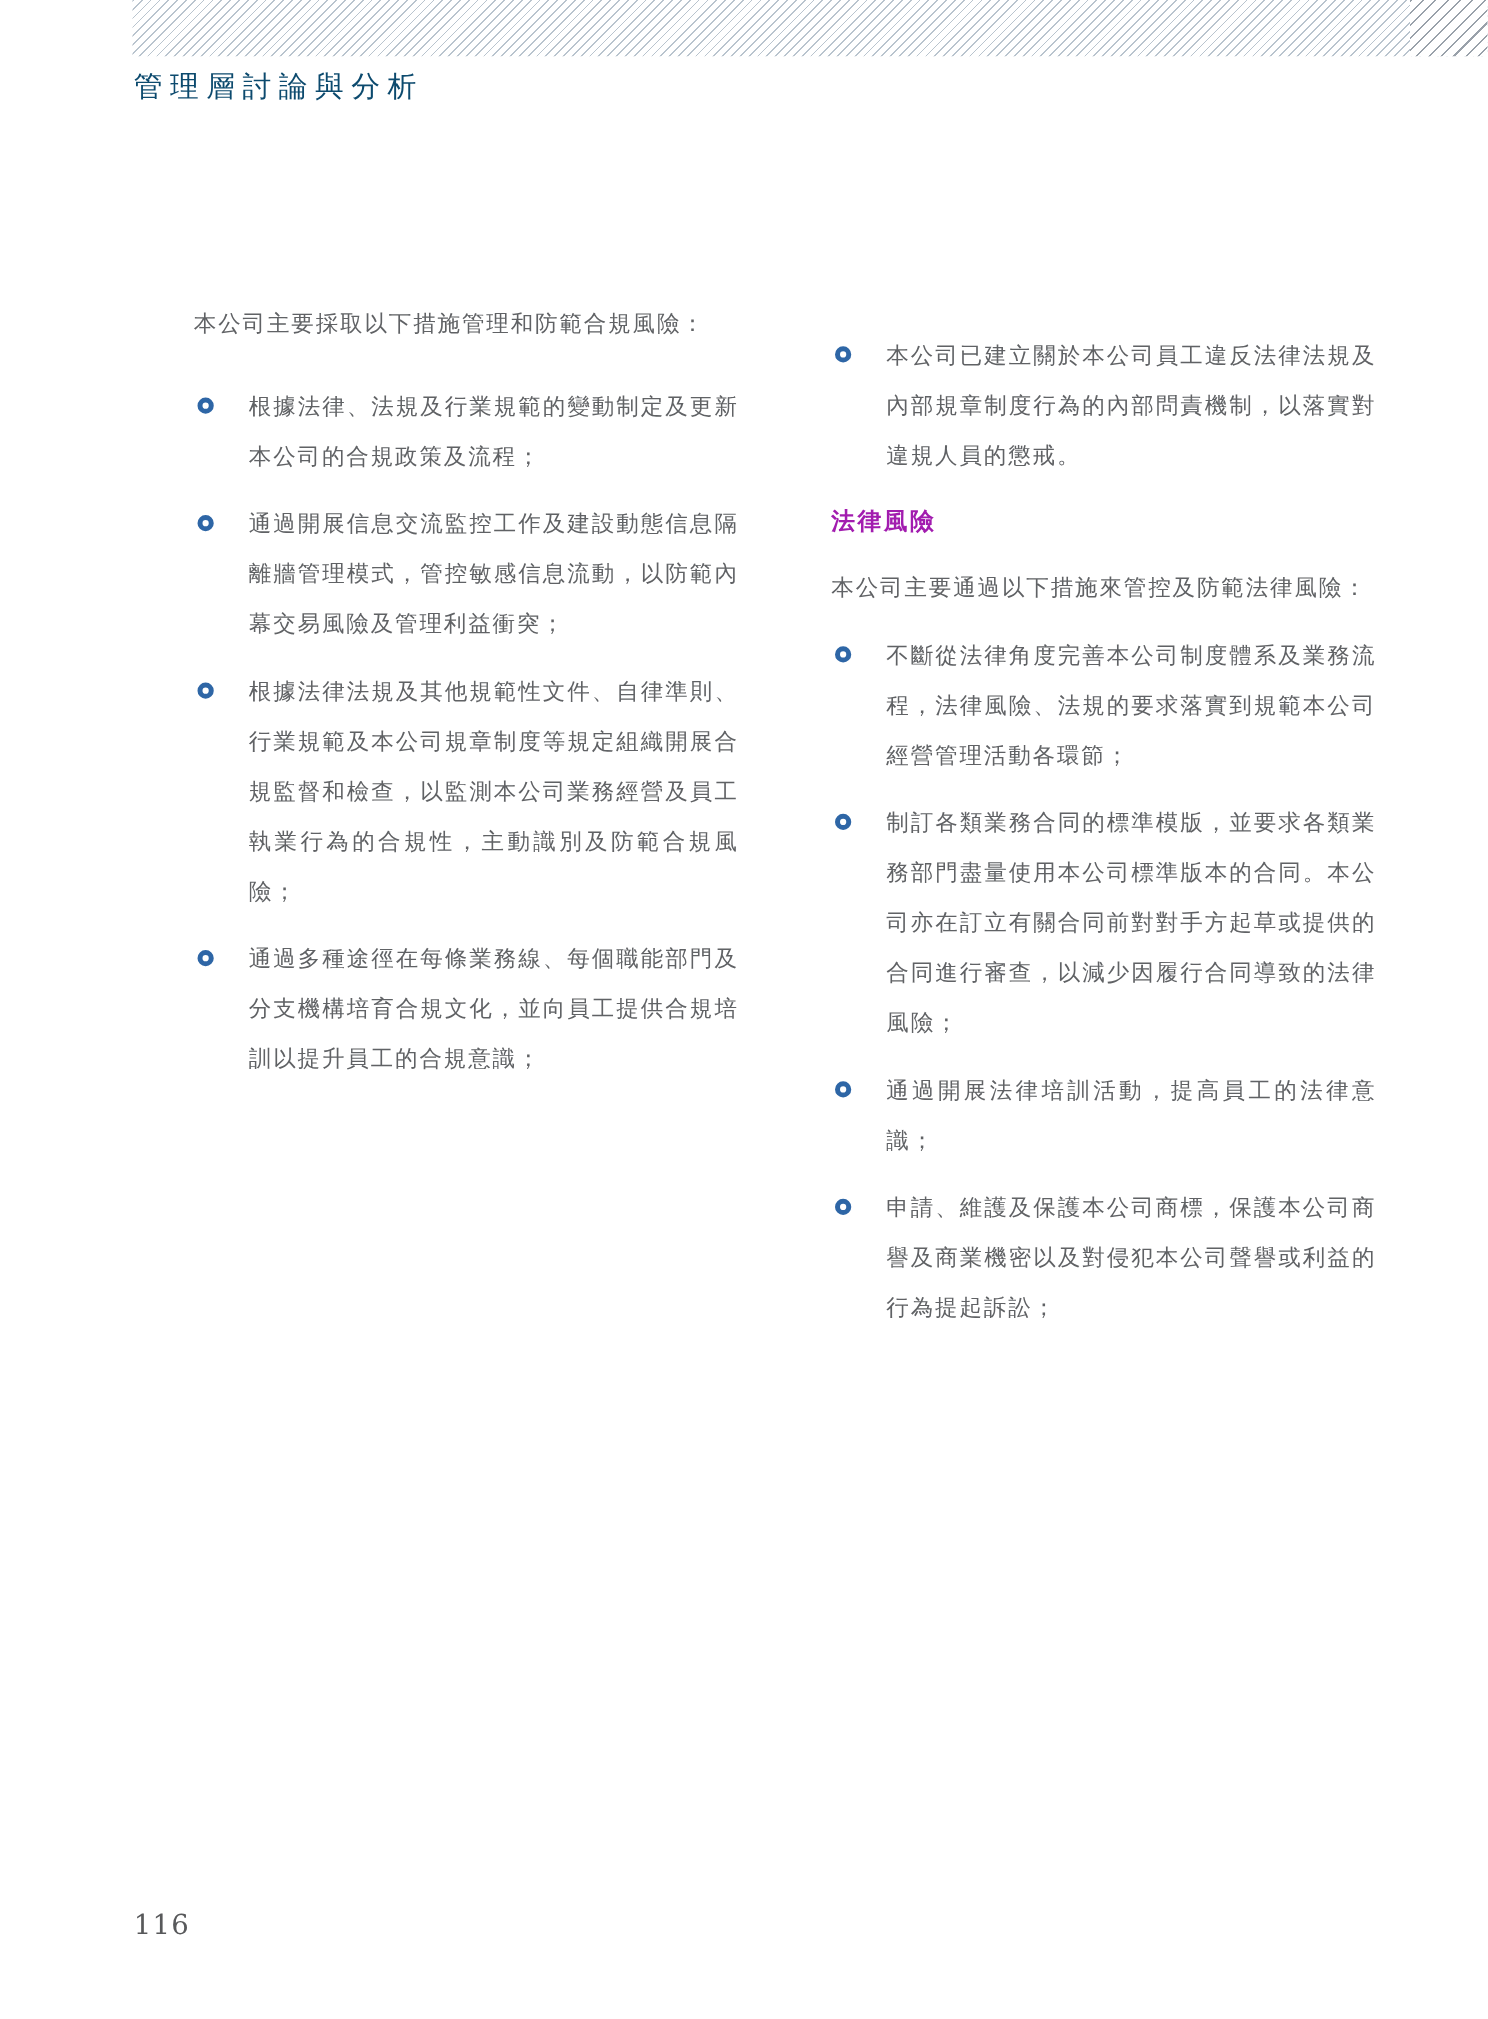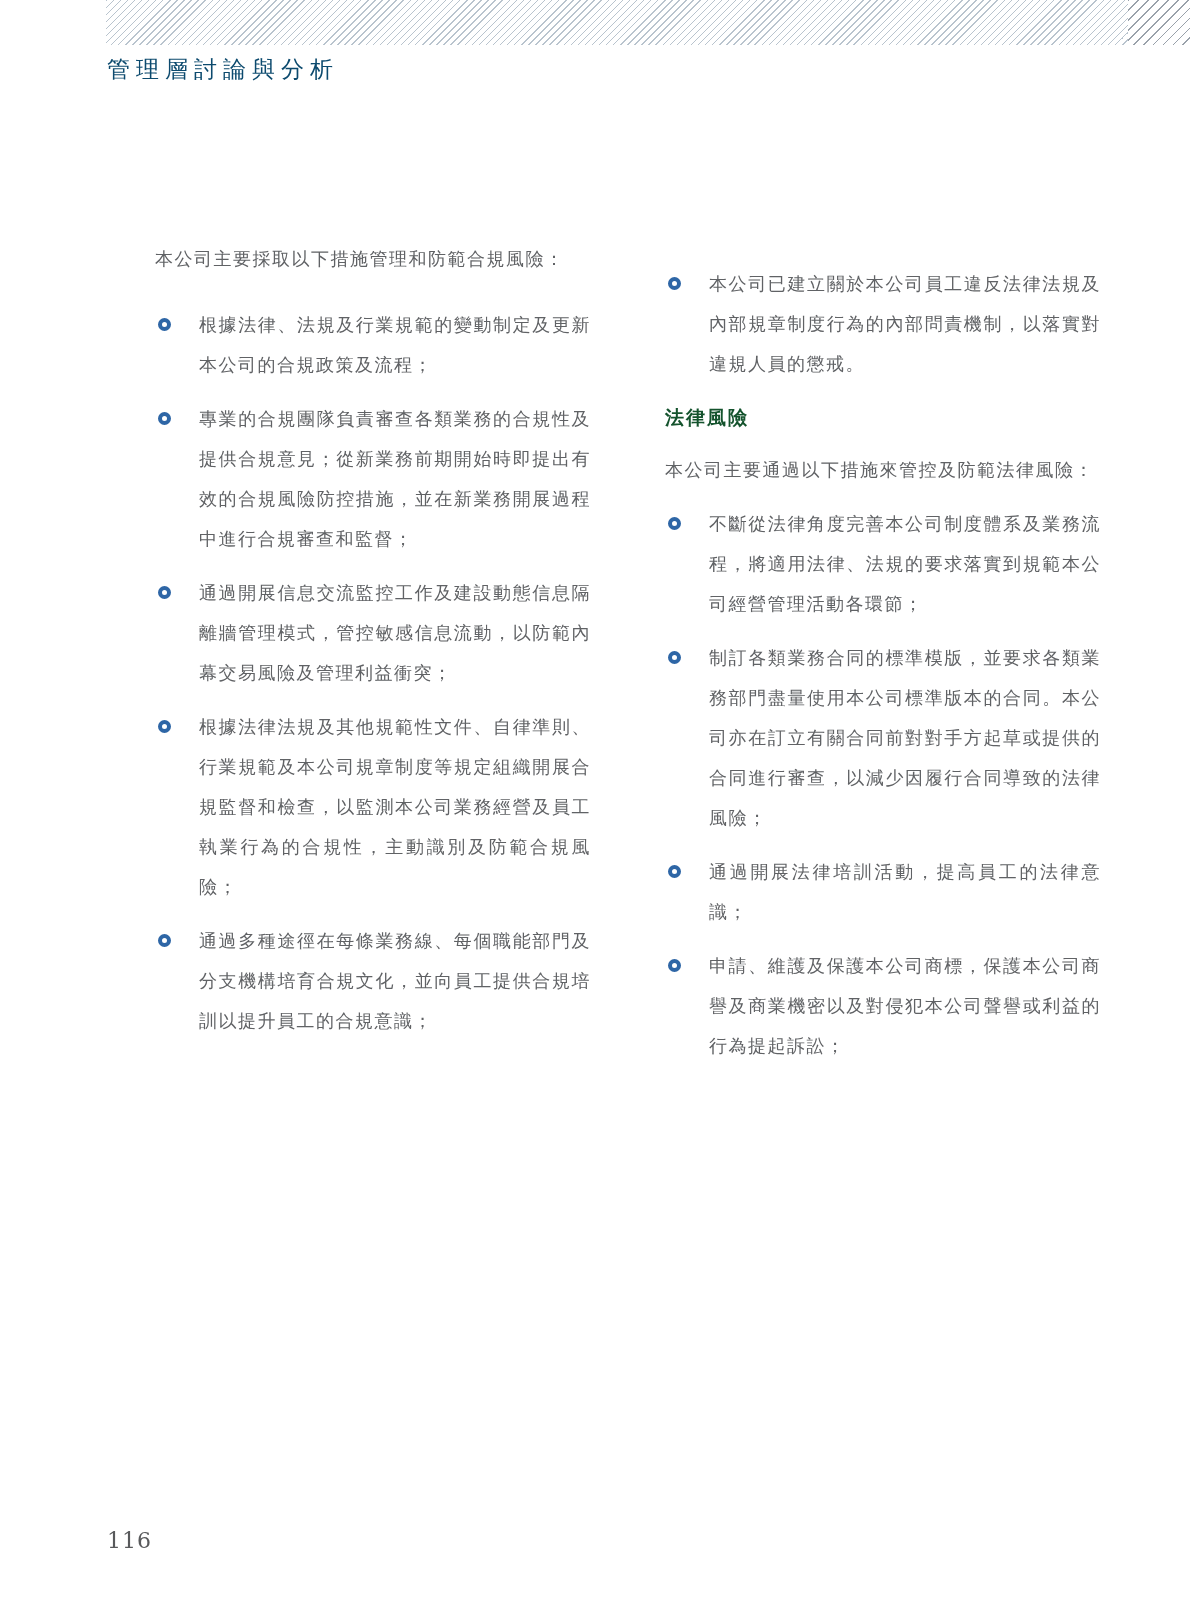--- a/index.html
+++ b/index.html
@@ -66,21 +66,21 @@
   .intro { margin: 0 0 26px 0; }
   .para  { margin: 0; text-align: justify; }
   .intro2 { margin: 12px 0 14px 0; }
 
   .section-heading {
     margin: 12px 0 0 0;
     font-size: 19px;
     line-height: 40px;
     font-weight: bold;
     letter-spacing: 2px;
-    color: #14532d;
+    color: #a21caf;
   }
 
   .bullet { display: flex; margin: 0 16px 14px 0; }
   .bullet .dot {
     flex: 0 0 auto;
     box-sizing: border-box;
     width: 13px;
     height: 13px;
     margin: 13px 0 0 3px;
     border: 4px solid #2e66a6;
@@ -116,24 +116,20 @@
 
   <div class="col col-left">
     <p class="intro">本公司主要採取以下措施管理和防範合規風險：</p>
 
     <div class="bullet">
       <span class="dot"></span>
       <div class="btext">根據法律、法規及行業規範的變動制定及更新本公司的合規政策及流程；</div>
     </div>
     <div class="bullet">
       <span class="dot"></span>
-      <div class="btext">專業的合規團隊負責審查各類業務的合規性及提供合規意見；從新業務前期開始時即提出有效的合規風險防控措施，並在新業務開展過程中進行合規審查和監督；</div>
-    </div>
-    <div class="bullet">
-      <span class="dot"></span>
       <div class="btext">通過開展信息交流監控工作及建設動態信息隔離牆管理模式，管控敏感信息流動，以防範內幕交易風險及管理利益衝突；</div>
     </div>
     <div class="bullet">
       <span class="dot"></span>
       <div class="btext">根據法律法規及其他規範性文件、自律準則、行業規範及本公司規章制度等規定組織開展合規監督和檢查，以監測本公司業務經營及員工執業行為的合規性，主動識別及防範合規風險；</div>
     </div>
     <div class="bullet">
       <span class="dot"></span>
       <div class="btext">通過多種途徑在每條業務線、每個職能部門及分支機構培育合規文化，並向員工提供合規培訓以提升員工的合規意識；</div>
     </div>
@@ -145,21 +141,21 @@
       <div class="btext">本公司已建立關於本公司員工違反法律法規及內部規章制度行為的內部問責機制，以落實對違規人員的懲戒。</div>
     </div>
 
     <h2 class="section-heading">法律風險</h2>
 
 
     <p class="intro2">本公司主要通過以下措施來管控及防範法律風險：</p>
 
     <div class="bullet">
       <span class="dot"></span>
-      <div class="btext">不斷從法律角度完善本公司制度體系及業務流程，將適用法律、法規的要求落實到規範本公司經營管理活動各環節；</div>
+      <div class="btext">不斷從法律角度完善本公司制度體系及業務流程，法律風險、法規的要求落實到規範本公司經營管理活動各環節；</div>
     </div>
     <div class="bullet">
       <span class="dot"></span>
       <div class="btext">制訂各類業務合同的標準模版，並要求各類業務部門盡量使用本公司標準版本的合同。本公司亦在訂立有關合同前對對手方起草或提供的合同進行審查，以減少因履行合同導致的法律風險；</div>
     </div>
     <div class="bullet">
       <span class="dot"></span>
       <div class="btext">通過開展法律培訓活動，提高員工的法律意識；</div>
     </div>
     <div class="bullet">

